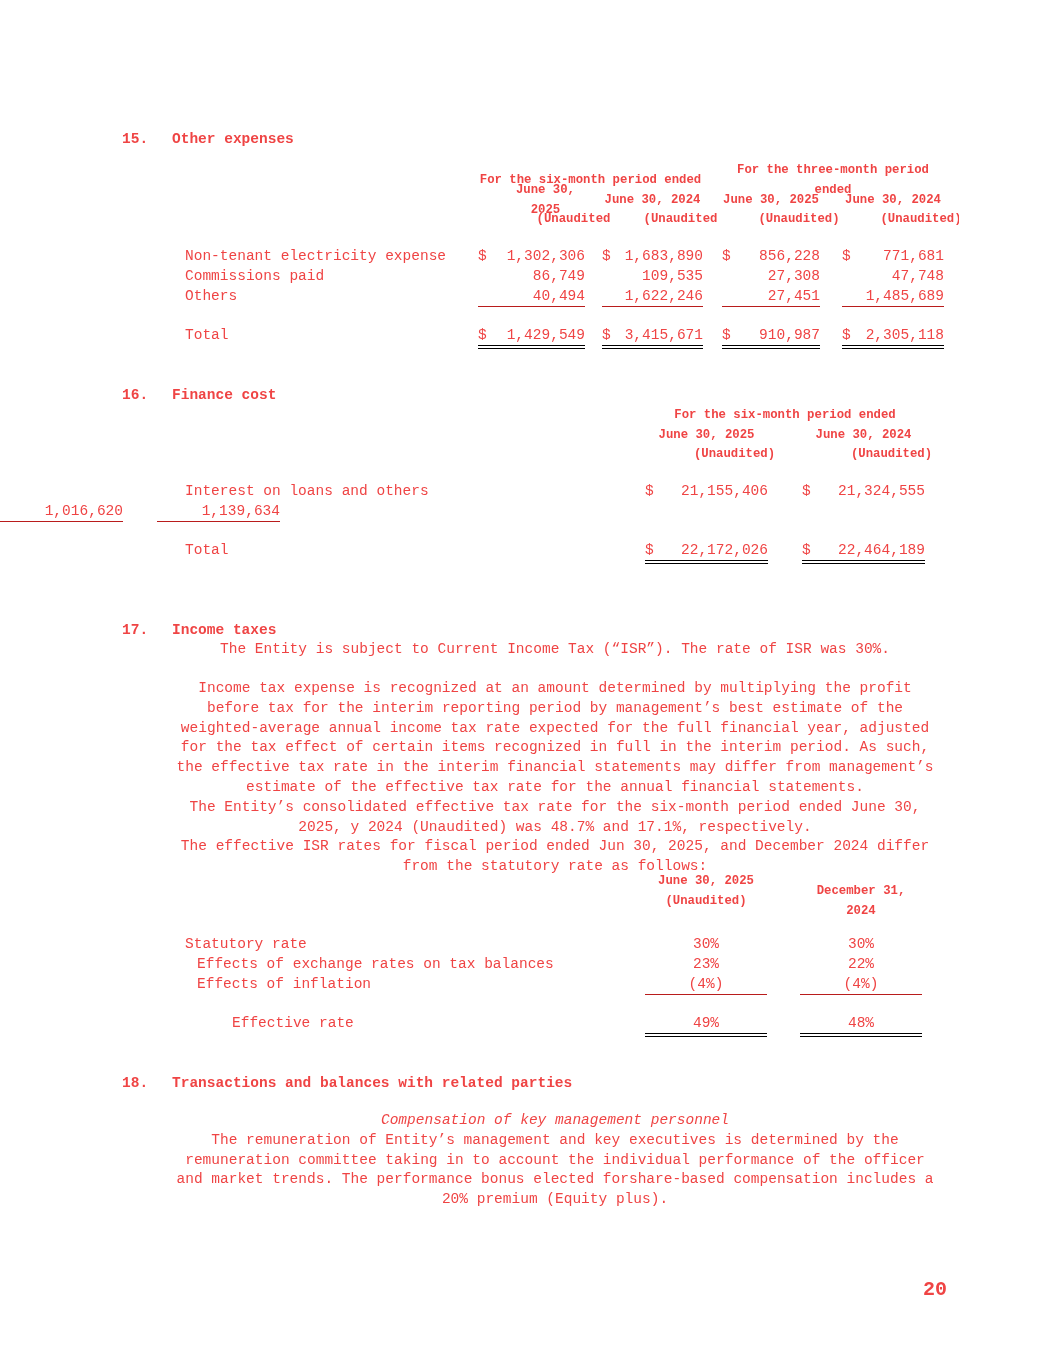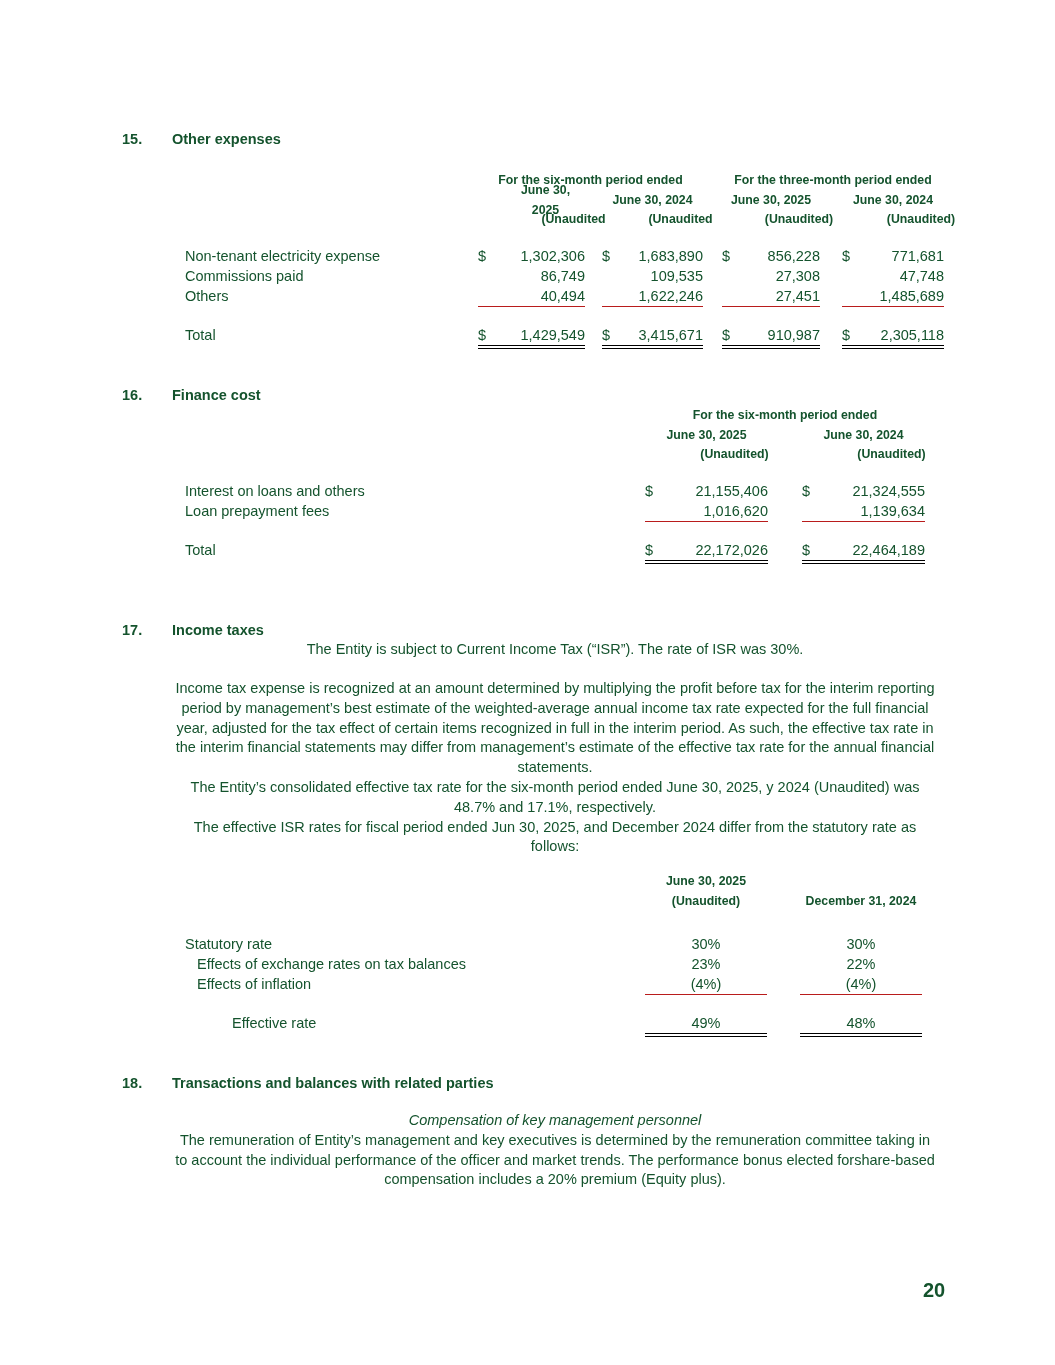--- a/index.html
+++ b/index.html
@@ -1,18 +1,18 @@
 <!DOCTYPE html>
 <html><head>
 <meta charset="utf-8">
 <style>
   html,body { margin:0; padding:0; background:#ffffff; }
   .page {
     position:relative; width:959px; height:1365px; background:#ffffff;
-    font-family:Liberation Sans, sans-serif; color:#14532d;
+    font-family:Liberation Mono, monospace; color:#ef4444;
     font-size:14.5px; overflow:hidden;
   }
   
   .sec-h { position:absolute; left:122px; display:flex; font-weight:bold; line-height:20px; }
   .sec-h .num { width:50px; }
   
   .para { position:absolute; left:172px; width:766px; line-height:19.8px; text-align:center; }
   .italic { font-style:italic; }
   .pblock div { margin:0; }
   
@@ -178,21 +178,20 @@
       <span class="cell c1">
           <span class="dol">$</span>
           <span class="val">21,155,406</span>
         </span>
       <span class="cell c2">
           <span class="dol">$</span>
           <span class="val">21,324,555</span>
         </span>
     </div>
     <div class="trow">
-      <span class="lbl">Loan prepayment fees</span>
       <span class="cell c1 ul">
           <span class="val">1,016,620</span>
         </span>
       <span class="cell c2 ul">
           <span class="val">1,139,634</span>
         </span>
     </div>
     <div class="sp19"></div>
     <div class="trow">
       <span class="lbl">Total</span>

